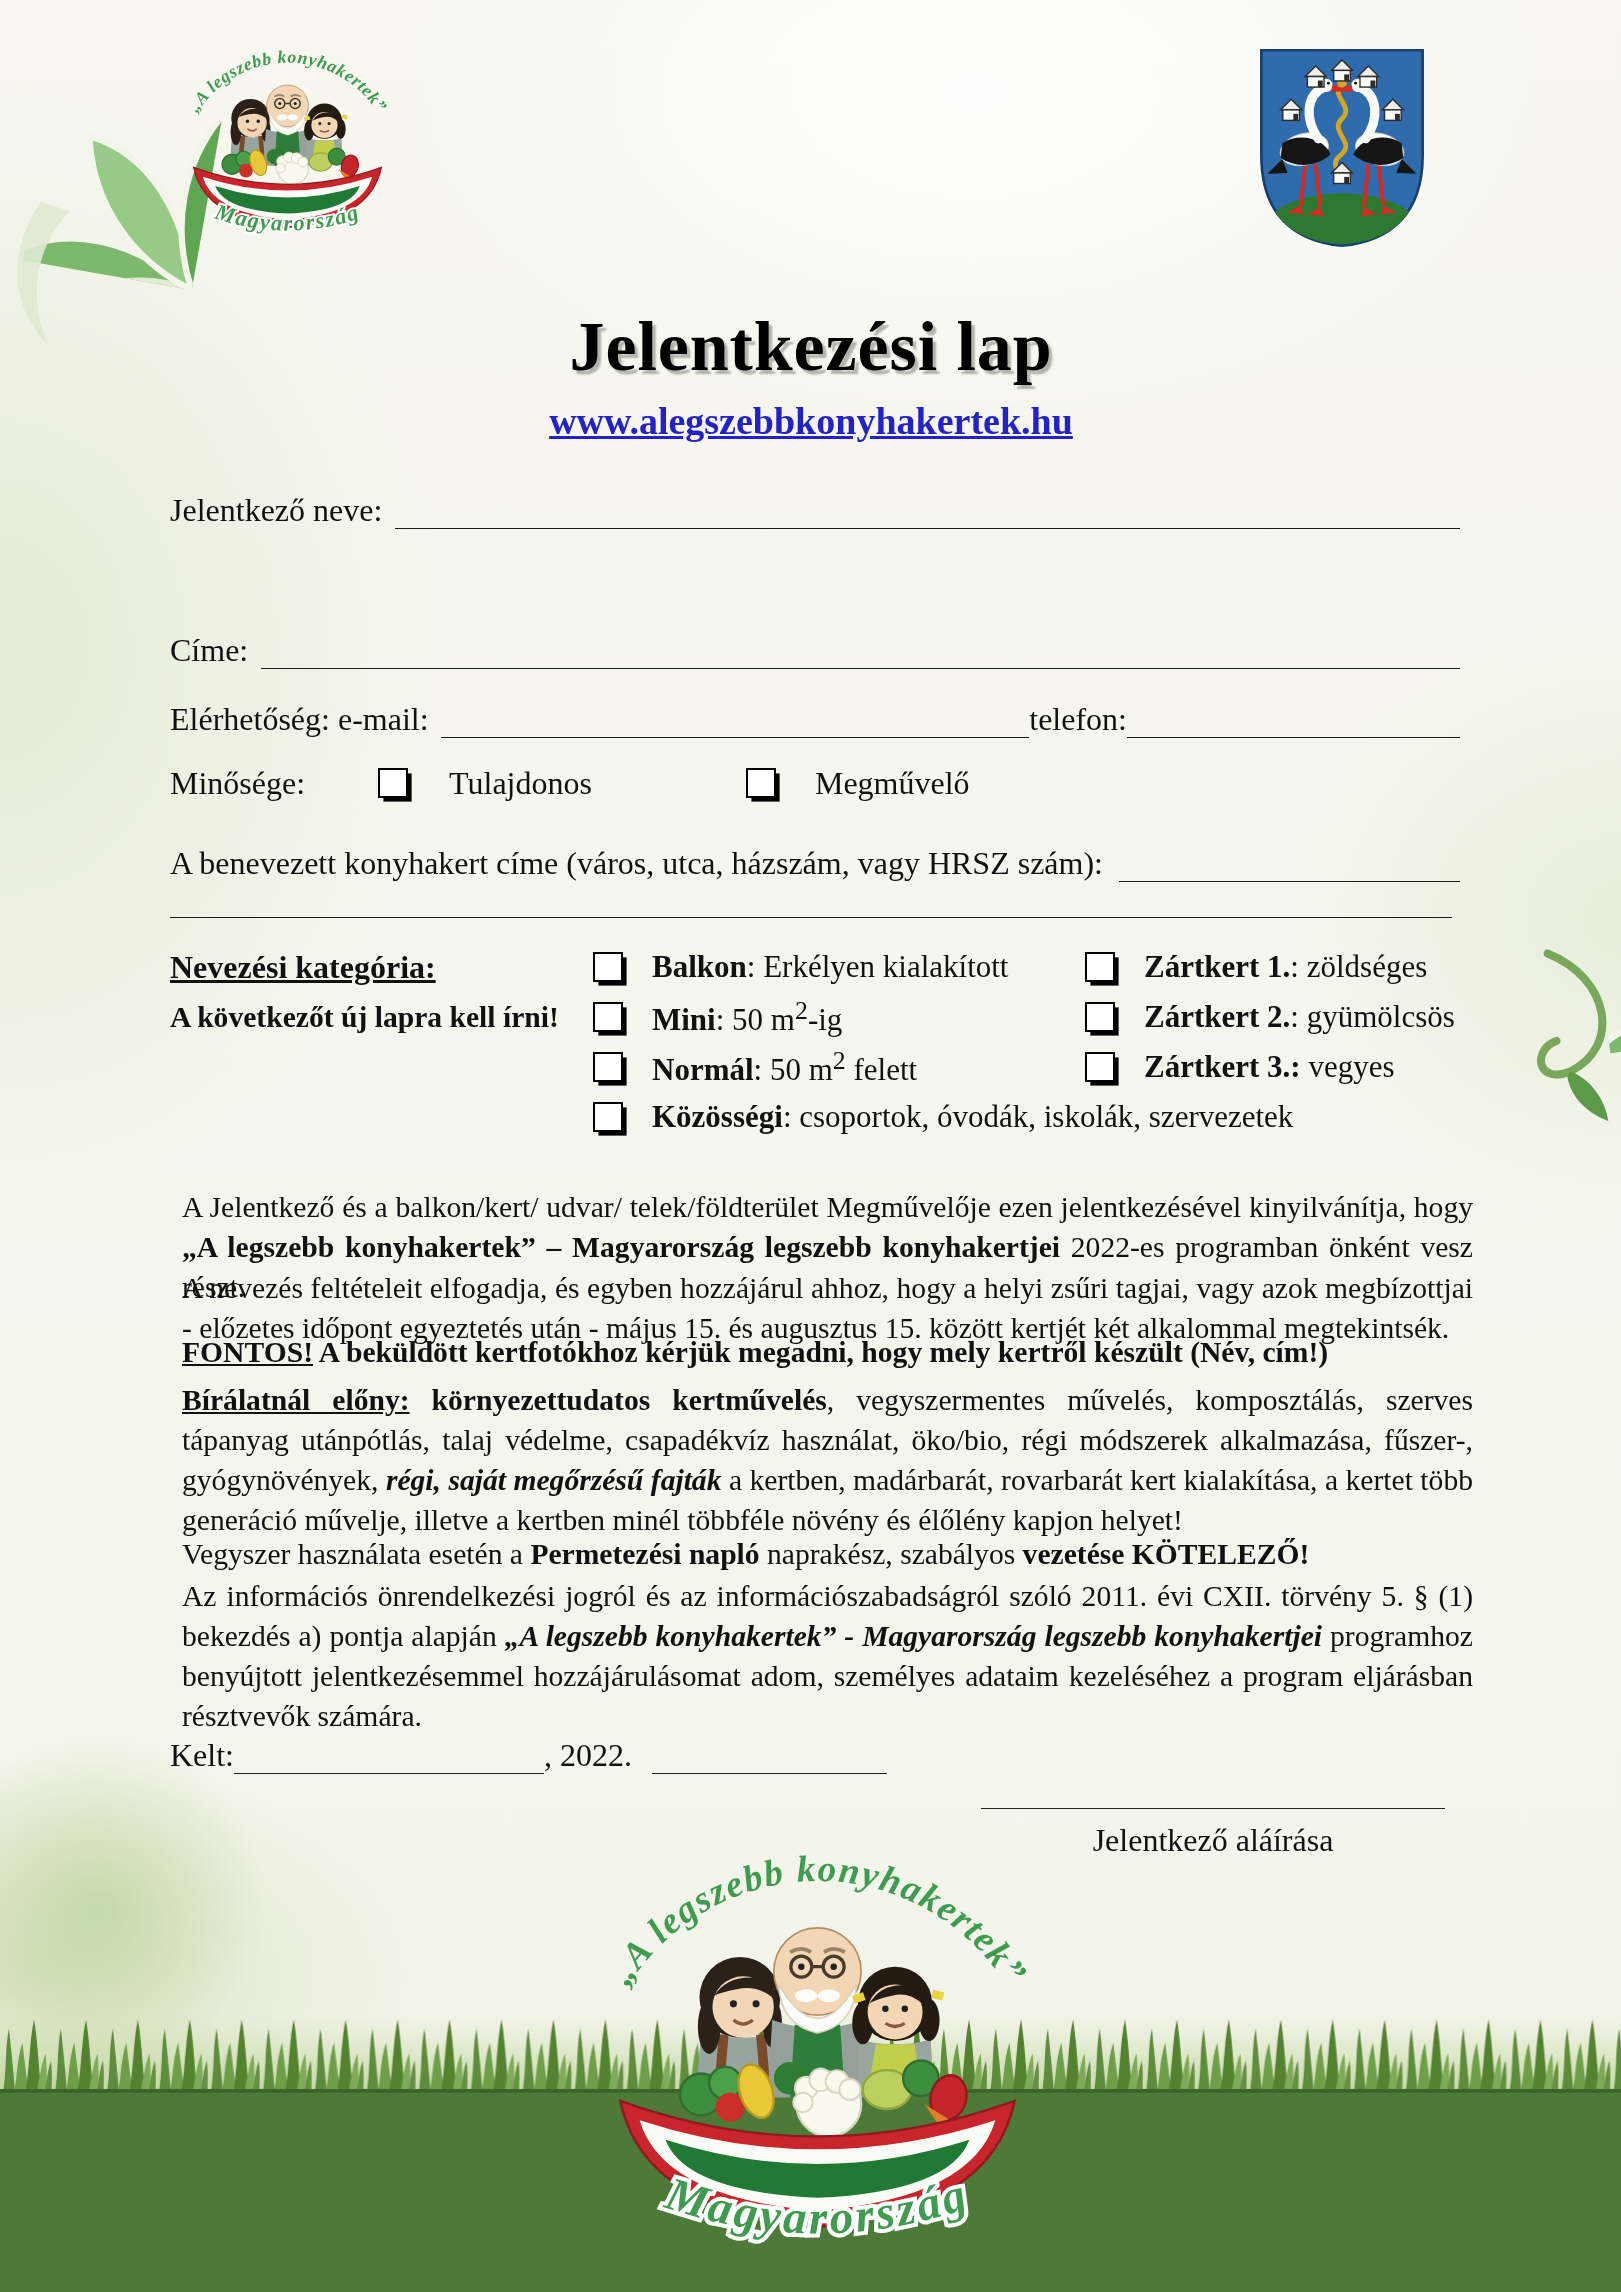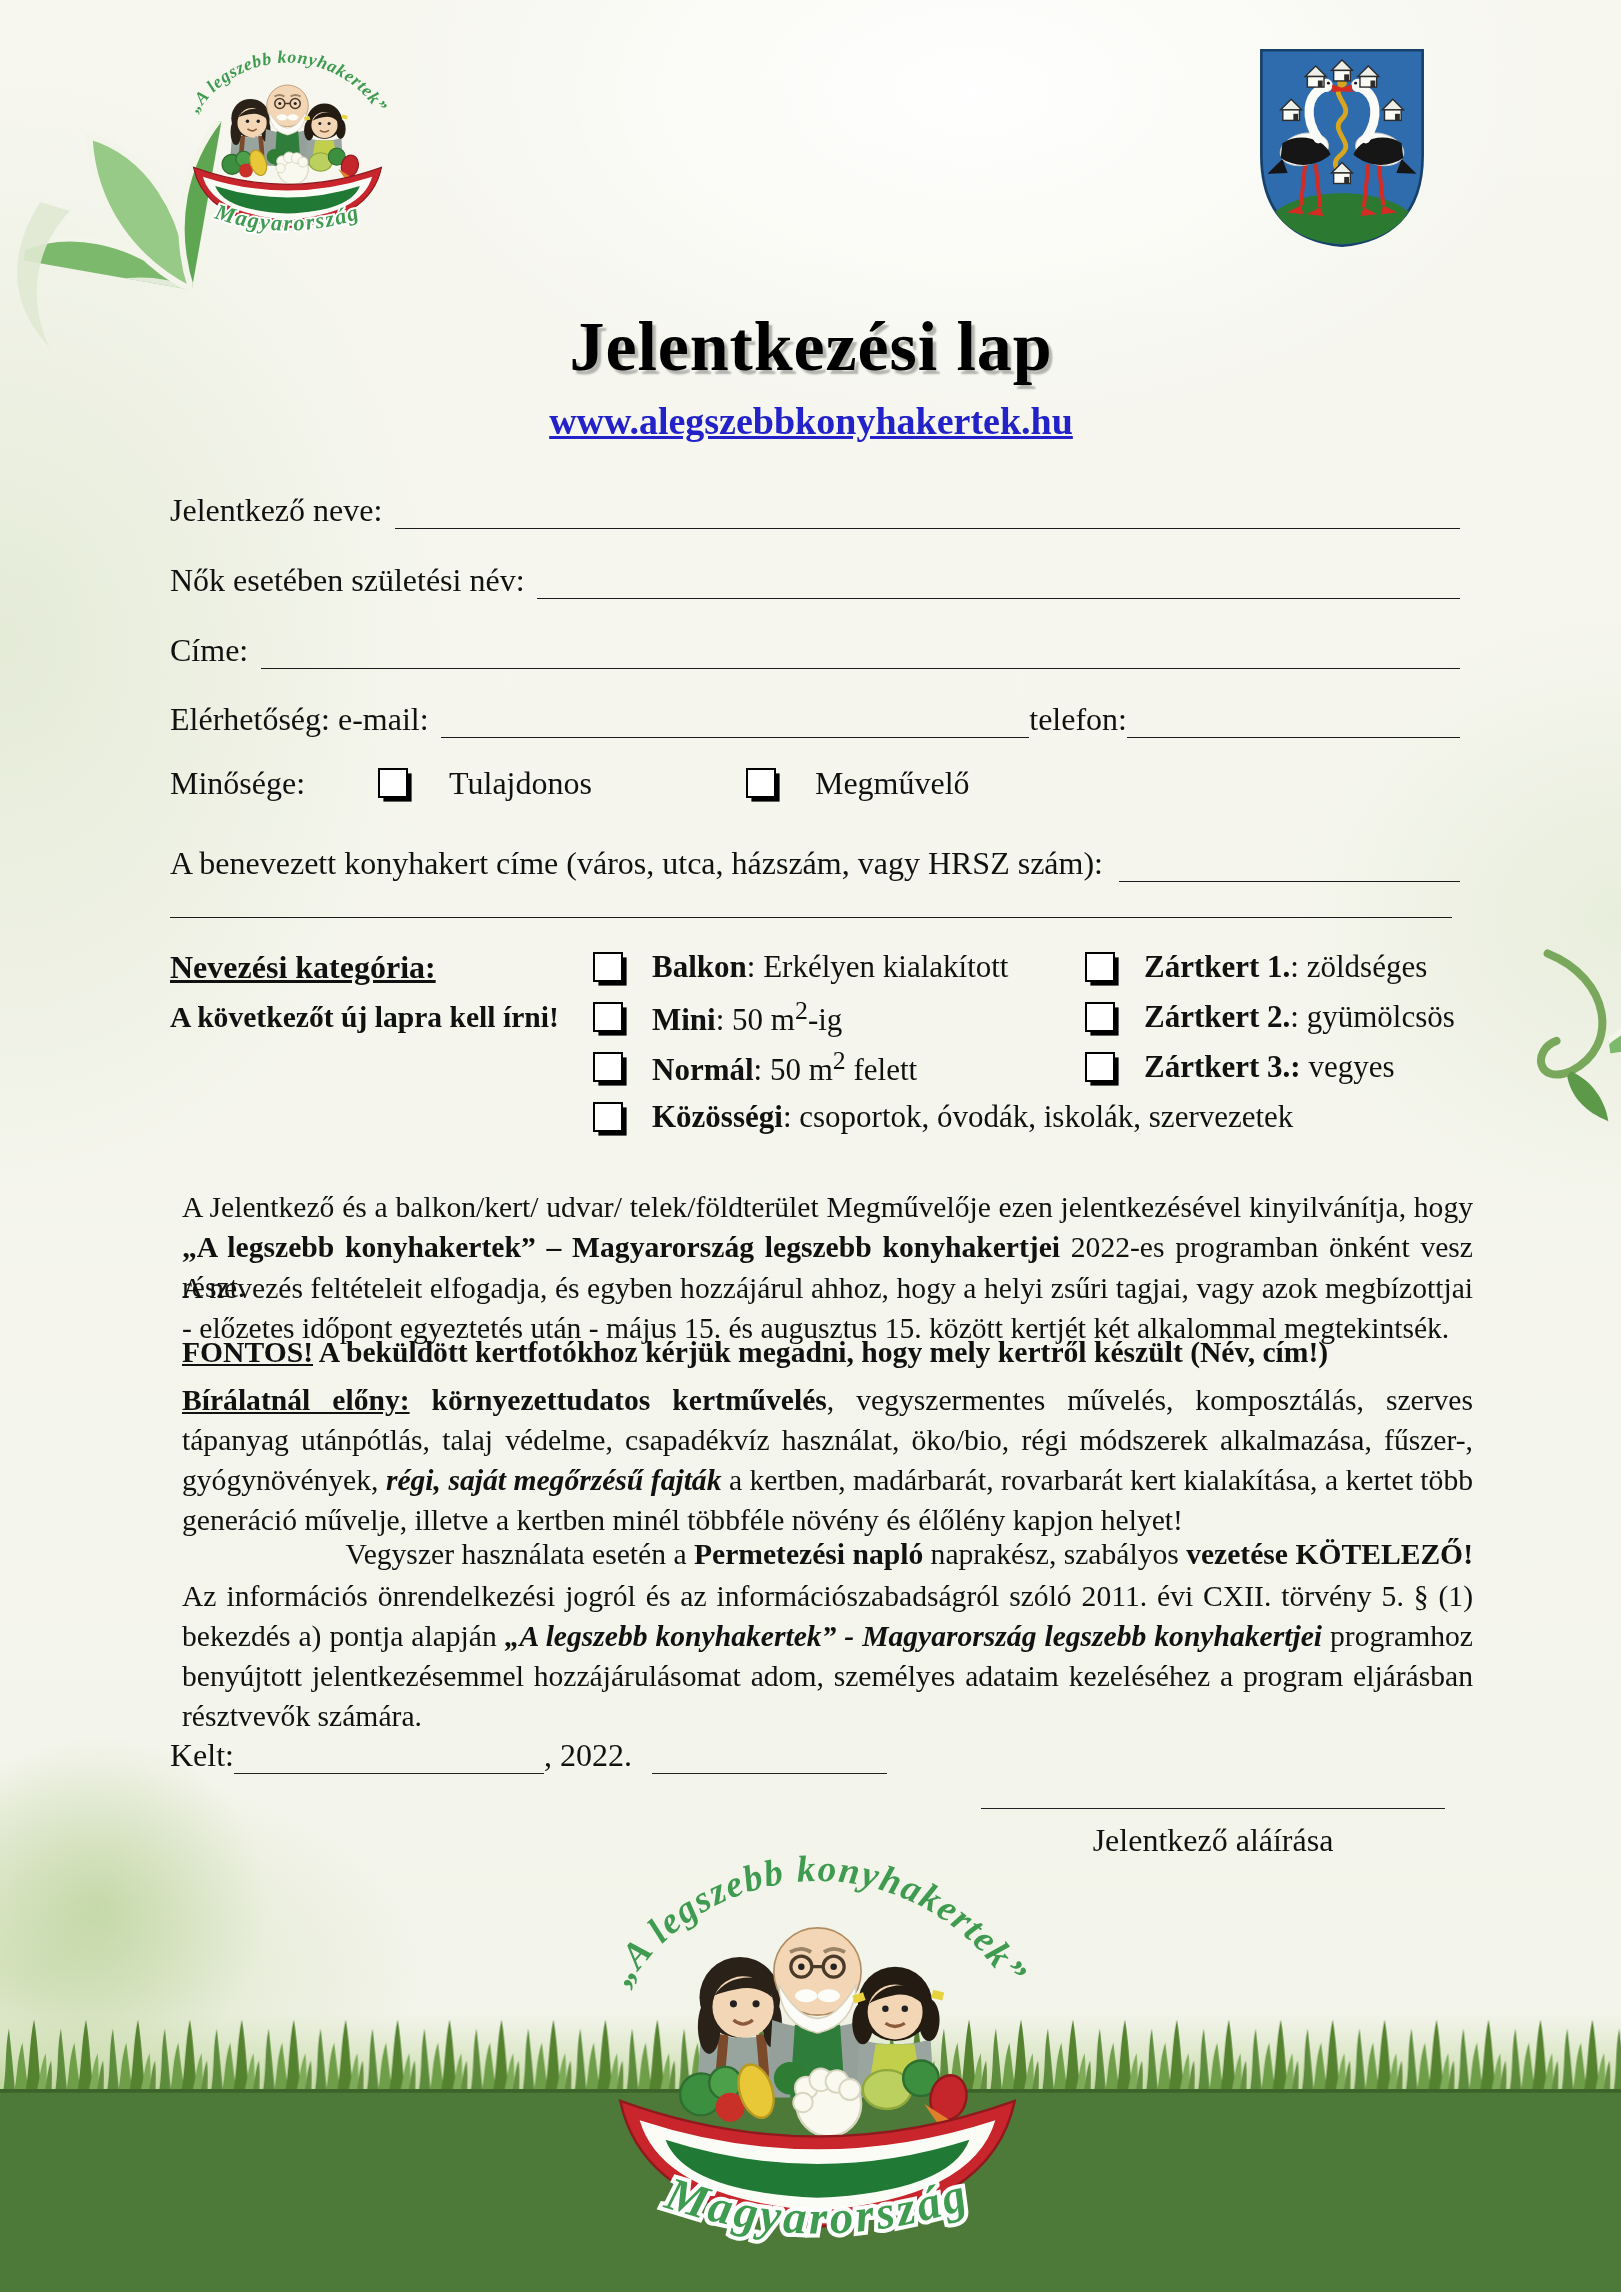--- a/index.html
+++ b/index.html
@@ -39,21 +39,21 @@
   .hline{position:absolute;left:170px;width:1282px;border-top:1.8px solid #1c1c1c;height:0;}
   
   .catcol{position:absolute;white-space:nowrap;}
   .catrow{display:flex;align-items:center;height:50px;font-size:31px;}
   .catrow .cbx{margin-right:29px;}
   .cat-head{font-size:32px;font-weight:700;text-decoration:underline;}
   .cat-note{font-size:29.6px;font-weight:700;}
   
   .para{position:absolute;left:170px;width:1291px;font-size:29.6px;line-height:40px;
     text-align:justify;margin:12px;}
-  .para.center{text-align:right;}
+  .para.center{text-align:left;}
   
   .keltrow{position:absolute;left:170px;top:1727px;width:1290px;display:flex;
     align-items:flex-end;font-size:32px;height:47px;}
   .kline{border-bottom:1.8px solid #222;height:100%;}
   .sigblock{position:absolute;left:981px;top:1808px;width:464px;}
   .sigline{border-top:1.8px solid #222;height:0;}
   .siglabel{text-align:center;font-size:32px;padding-top:12.5px;}
   
   .logo-bottom{position:absolute;left:575px;top:1829px;width:485px;height:437px;z-index:4;}
   .grass{position:absolute;left:0;bottom:0;width:1622px;height:279px;z-index:1;}
@@ -239,25 +239,20 @@
     <div class="title">Jelentkezési lap</div>
     <div class="url">
       <span>www.alegszebbkonyhakertek.hu</span>
     </div>
 
     <div class="frow" style="top:482px">
       <span class="lbl">Jelentkező neve:</span>
       <span class="gap" style="width:12.5px"></span>
       <span class="fline"></span>
     </div>
-    <div class="frow" style="top:552px">
-      <span class="lbl">Nők esetében születési név:</span>
-      <span class="gap" style="width:12.5px"></span>
-      <span class="fline"></span>
-    </div>
     <div class="frow" style="top:622px">
       <span class="lbl">Címe:</span>
       <span class="gap" style="width:12.5px"></span>
       <span class="fline"></span>
     </div>
     <div class="frow" style="top:691px">
       <span class="lbl">Elérhetőség: e-mail:</span>
       <span class="gap" style="width:12.5px"></span>
       <span class="fline"></span>
       <span class="lbl">telefon:</span>

